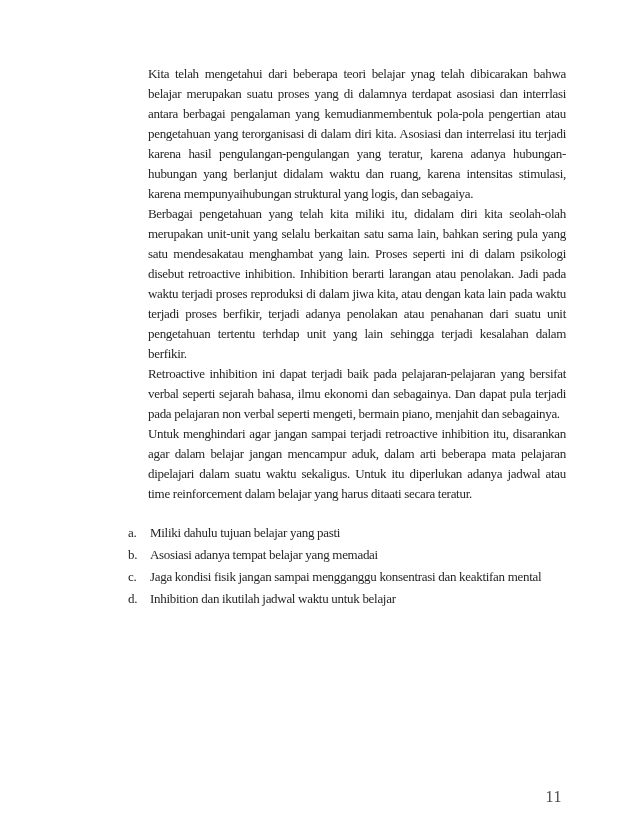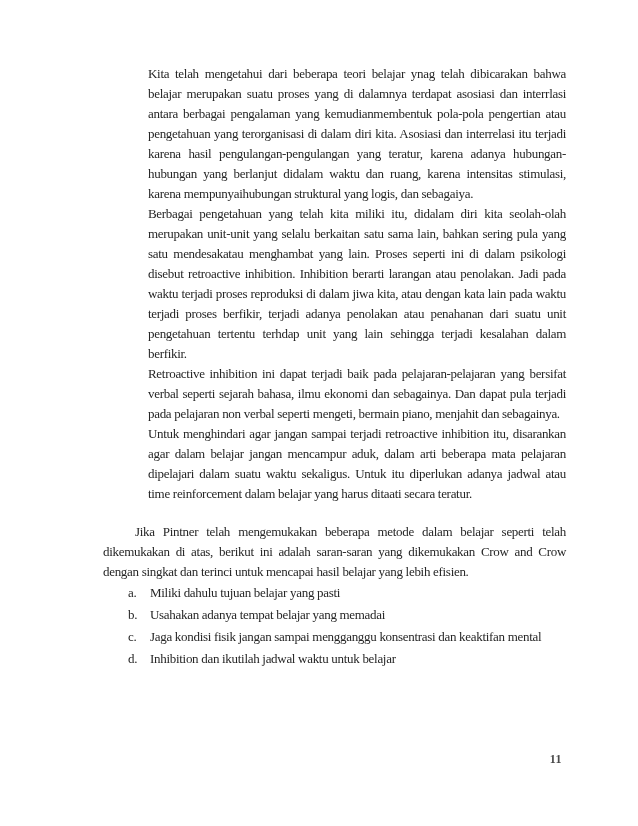--- a/index.html
+++ b/index.html
@@ -48,55 +48,53 @@
     align-items: baseline;
   }
   .marker {
     flex: 0 0 22px; 
   }
   .li-text {
     flex: 1 1 auto;
   }
   .page-number {
     position: absolute;
-    top: 752px;
+    top: 788px;
     right: 76px;
-    font-size: 12px;
+    font-size: 16px;
     letter-spacing: 0.5px;
     color: #4a4a4a;
-    font-weight: bold;
   }
 </style>
 </head>
 <body>
 
 <div class="page">
   <div class="content">
 
     <div class="quote-block">
       <p class="para"><span>Kita telah mengetahui dari beberapa teori belajar ynag telah dibicarakan bahwa belajar merupakan suatu proses yang di dalamnya terdapat asosiasi dan interrlasi antara berbagai pengalaman yang kemudianmembentuk pola-pola pengertian atau pengetahuan yang terorganisasi di dalam diri kita. Asosiasi dan interrelasi itu terjadi karena hasil pengulangan-pengulangan yang teratur, karena adanya hubungan-hubungan yang berlanjut didalam waktu dan ruang, karena intensitas stimulasi, karena mempunyaihubungan struktural yang logis, dan sebagaiya.</span></p>
 
       <p class="para"><span>Berbagai pengetahuan yang telah kita miliki itu, didalam diri kita seolah-olah merupakan unit-unit yang selalu berkaitan satu sama lain, bahkan sering pula yang satu mendesakatau menghambat yang lain. Proses seperti ini di dalam psikologi disebut </span><span class="it">retroactive inhibition</span><span>. </span><span class="it">Inhibition</span><span> berarti larangan atau penolakan. Jadi pada waktu terjadi proses reproduksi di dalam jiwa kita, atau dengan kata lain pada waktu terjadi proses berfikir, terjadi adanya penolakan atau penahanan dari suatu unit pengetahuan tertentu terhdap unit yang lain sehingga terjadi kesalahan dalam berfikir.</span></p>
 
       <p class="para"><span class="it">Retroactive inhibition</span><span> ini dapat terjadi baik pada pelajaran-pelajaran yang bersifat verbal seperti sejarah bahasa, ilmu ekonomi dan sebagainya. Dan dapat pula terjadi pada pelajaran non verbal seperti mengeti, bermain piano, menjahit dan sebagainya.</span></p>
 
       <p class="para"><span>Untuk menghindari agar jangan sampai terjadi </span><span class="it">retroactive inhibition</span><span> itu, disarankan agar dalam belajar jangan mencampur aduk, dalam arti beberapa mata pelajaran dipelajari dalam suatu waktu sekaligus. Untuk itu diperlukan adanya jadwal atau time </span><span class="it">reinforcement</span><span> dalam belajar yang harus ditaati secara teratur.</span></p>
     </div>
 
     <div class="section">
-      <p class="para intro"><span>Jika Pintner telah mengemukakan beberapa metode dalam belajar seperti telah dikemukakan di atas, berikut ini adalah saran-saran yang dikemukakan Crow and Crow dengan singkat dan terinci untuk mencapai hasil belajar yang lebih efisien.</span></p>
 
       <div class="list">
         <div class="list-item">
             <span class="marker">a.</span>
             <span class="li-text">Miliki dahulu tujuan belajar yang pasti</span>
           </div>
         <div class="list-item">
             <span class="marker">b.</span>
-            <span class="li-text">Usahakan adanya tempat belajar yang memadai</span>
+            <span class="li-text">Asosiasi adanya tempat belajar yang memadai</span>
           </div>
         <div class="list-item">
             <span class="marker">c.</span>
             <span class="li-text">Jaga kondisi fisik jangan sampai mengganggu konsentrasi dan keaktifan mental</span>
           </div>
         <div class="list-item">
             <span class="marker">d.</span>
             <span class="li-text">Inhibition dan ikutilah jadwal waktu untuk belajar</span>
           </div>
       </div>

